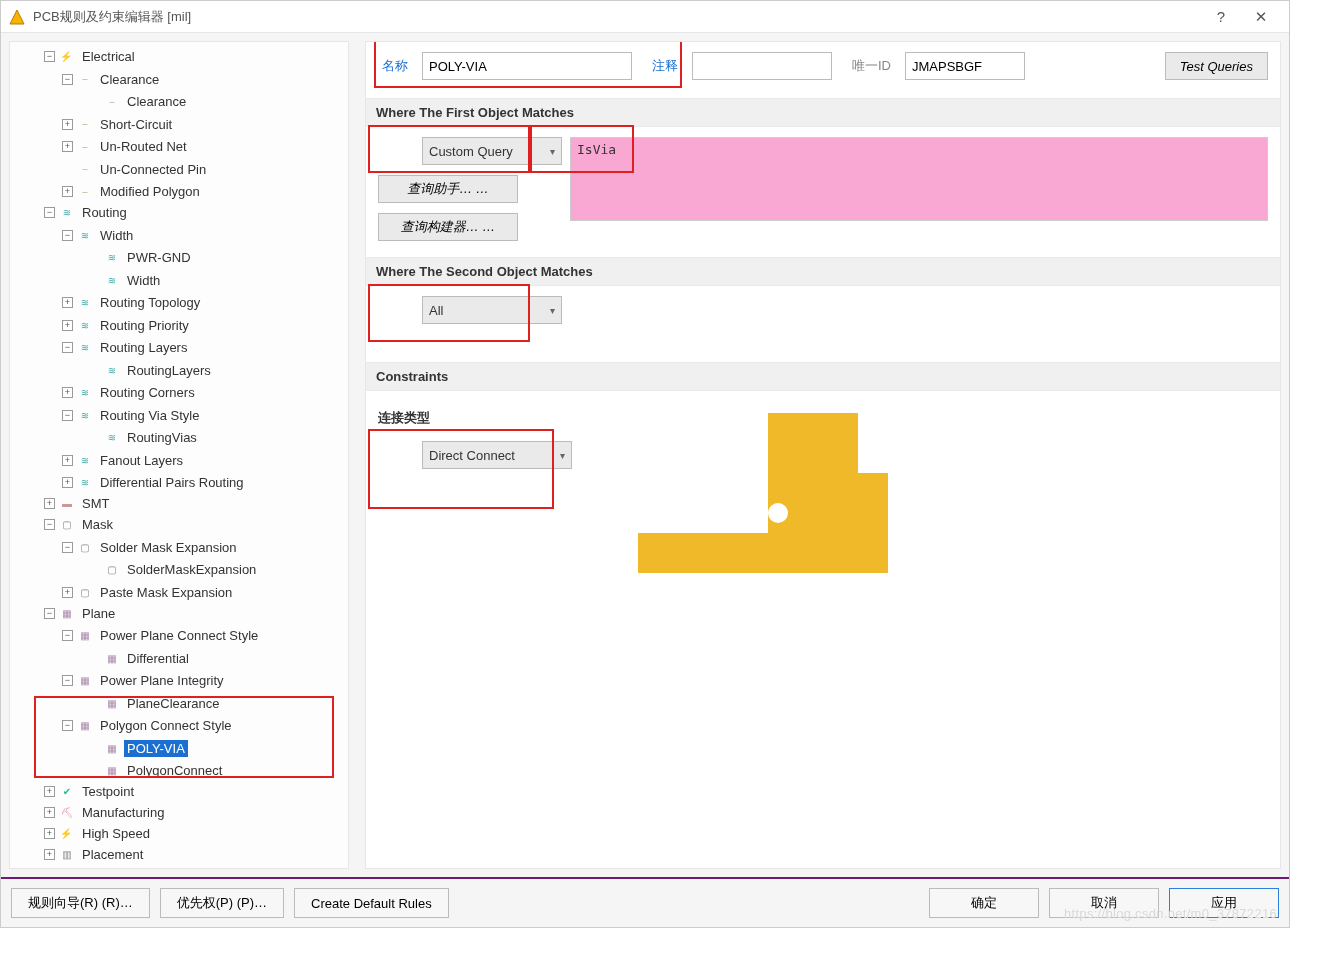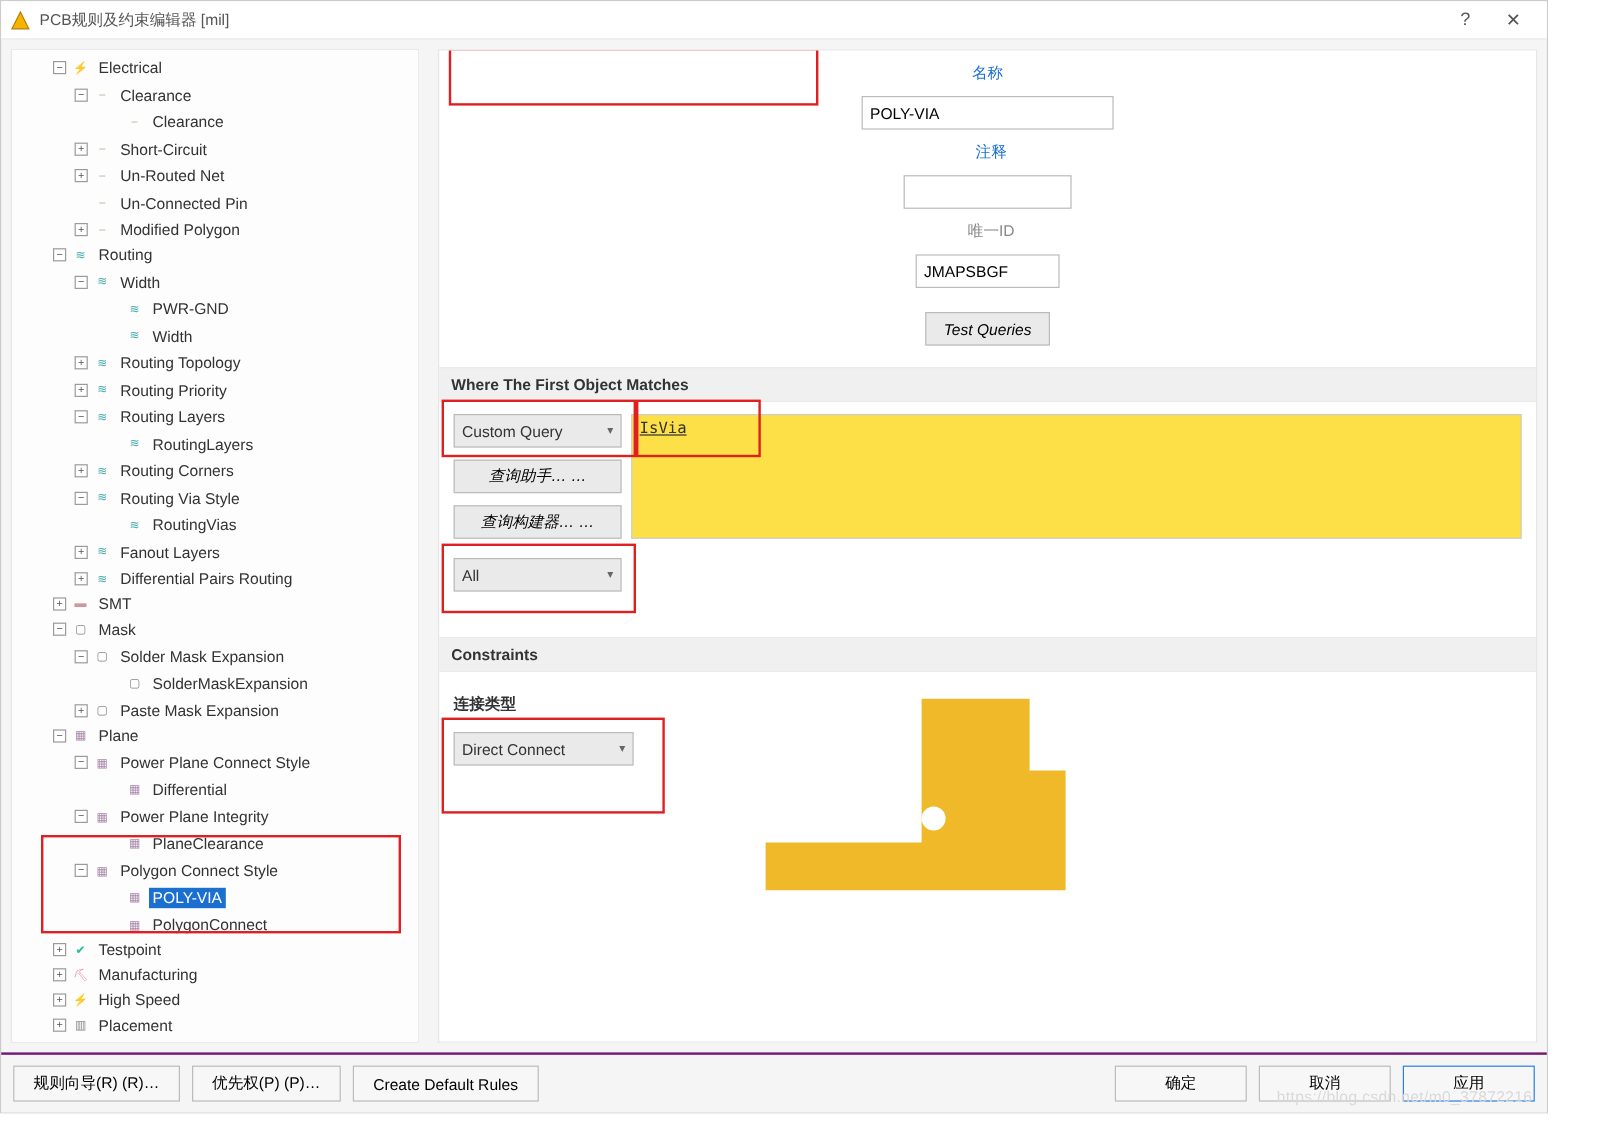--- a/index.html
+++ b/index.html
@@ -30,23 +30,23 @@
   .right-panel { flex: 1; background: #fff; border: 1px solid #e6e6e6; padding: 10px 12px; overflow: auto; position: relative; }
 
   .row1 { display: flex; align-items: center; gap: 10px; margin-bottom: 18px; }
   .lbl-blue { color: #1a6fd1; font-size: 13px; margin: 0 4px;}
   .lbl-gray { color: #888; font-size: 13px; margin: 0 4px;}
   .textbox { border: 1px solid #bbb; height: 28px; padding: 2px 6px; font-size: 13px; background:#fff;}
   .btn { border: 1px solid #bbb; background: #eaeaea; height: 28px; padding: 2px 14px; font-size: 13px; display:inline-flex; align-items:center;font-style:italic;}
 
   .section-header { background: #f0f0f0; font-weight: bold; padding: 6px 10px; margin: 0 -12px 10px -12px; border-top:1px solid #eaeaea; border-bottom:1px solid #eaeaea;}
 
-  .combo { border: 1px solid #bbb; background: #eaeaea; height: 28px; width: 140px; padding: 2px 6px; font-size: 13px; display:inline-flex; align-items:center; justify-content:space-between;}
+  .combo { border: 1px solid #bbb; background: #eaeaea; height: 28px; width: 140px; padding: 2px 6px; font-size: 13px; display:inline-flex; align-items:center; justify-content:space-between;margin-left:44px;}
   .combo .caret { font-size: 10px; color:#666; }
-  .query-box { border: 1px solid #ccc; height: 104px; background:#fde047;text-decoration:underline;}
+  .query-box { border: 1px solid #ccc; height: 84px; background:#f9a8d4;}
 
   .first-match-area { display:flex; gap:8px; align-items:flex-start; }
   .first-left { display:flex; flex-direction:column; gap:10px; }
 
   .red-box { border: 2px solid #e02020; position: absolute; pointer-events: none; }
 
   .constraints-area { display:flex; align-items:flex-start; gap:60px; padding-top:8px;}
   .conn-type-lbl { font-weight: bold; color:#333; margin-bottom: 14px;}
   .shape-preview { margin-top:4px; }
 
@@ -400,21 +400,21 @@
               <span class="label">Signal Integrity</span>
             </div>
           </li>
       </ul>
 
       <div class="tree-section-red" style="left:24px; top:654px; width:300px; height:82px;"></div>
     </div>
 
     <div class="right-panel">
 
-      <div class="row1" style="position:relative;flex-direction:column;">
+      <div class="row1" style="position:relative;">
         <span class="lbl-blue">名称</span>
         <input class="textbox" style="width: 210px;" value="POLY-VIA">
         <span class="lbl-blue" style="margin-left:10px;">注释</span>
         <input class="textbox" style="width: 140px;" value="">
         <span class="lbl-gray" style="margin-left:10px;">唯一ID</span>
         <input class="textbox" style="width: 120px;" value="JMAPSBGF">
         <span style="flex:1"></span>
         <button class="btn">
             <span>Test Queries</span>
           </button>
@@ -435,20 +435,21 @@
               <span>查询构建器… …</span>
             </button>
         </div>
         <div style="flex:1">
           <div class="query-box" style="padding:4px 6px; font-family: Consolas, monospace;"><span>IsVia</span></div>
         </div>
         <div class="red-box" style="left:-10px; top:-12px; width:162px; height:48px;"></div>
         <div class="red-box" style="left:152px; top:-12px; width:104px; height:48px;"></div>
       </div>
 
+      <div class="section-header">Where The Second Object Matches</div>
       <div style="position:relative; margin-bottom:16px; height:50px;">
         <div class="combo">
             <span>All</span>
             <span class="caret">▾</span>
           </div>
         <div class="red-box" style="left:-10px; top:-12px; width:162px; height:58px;"></div>
       </div>
 
       <div class="section-header">Constraints</div>
       <div class="constraints-area" style="position:relative;">

